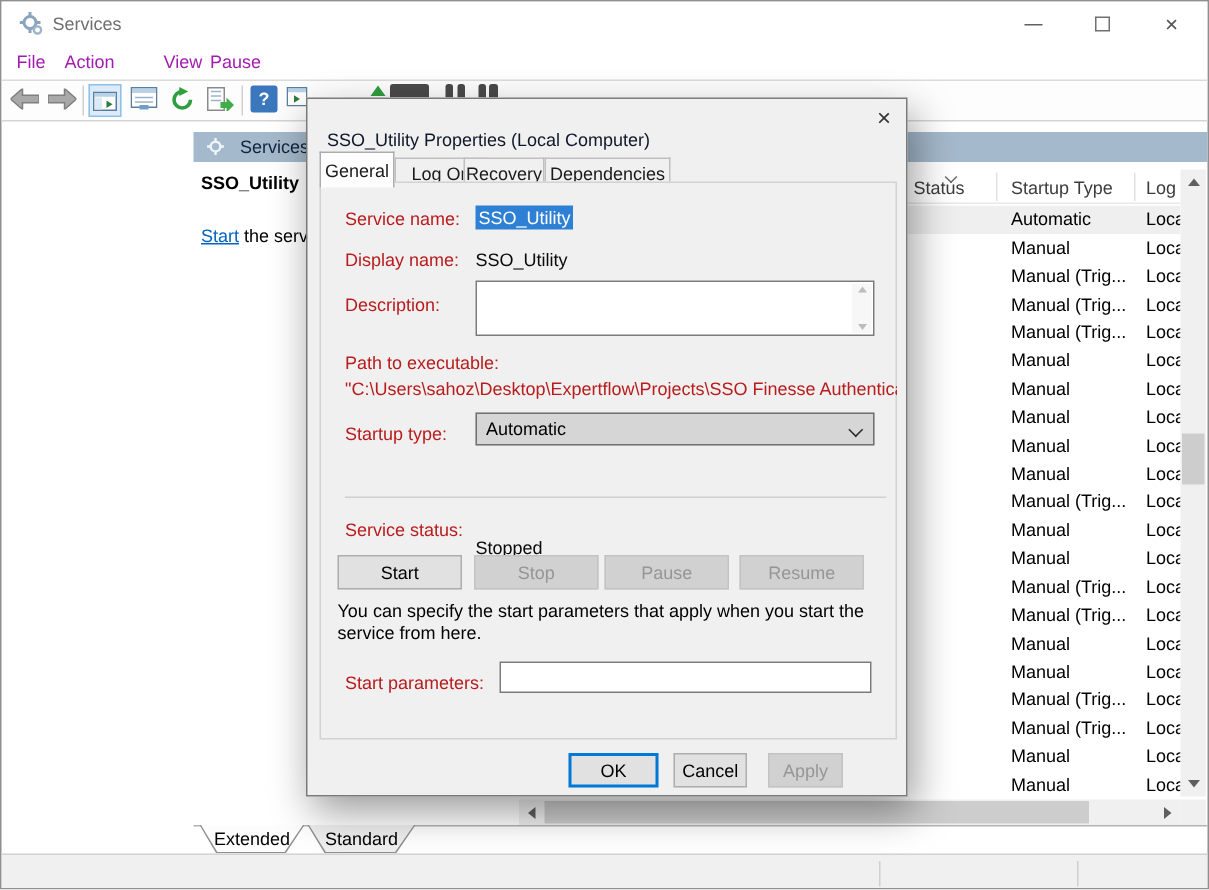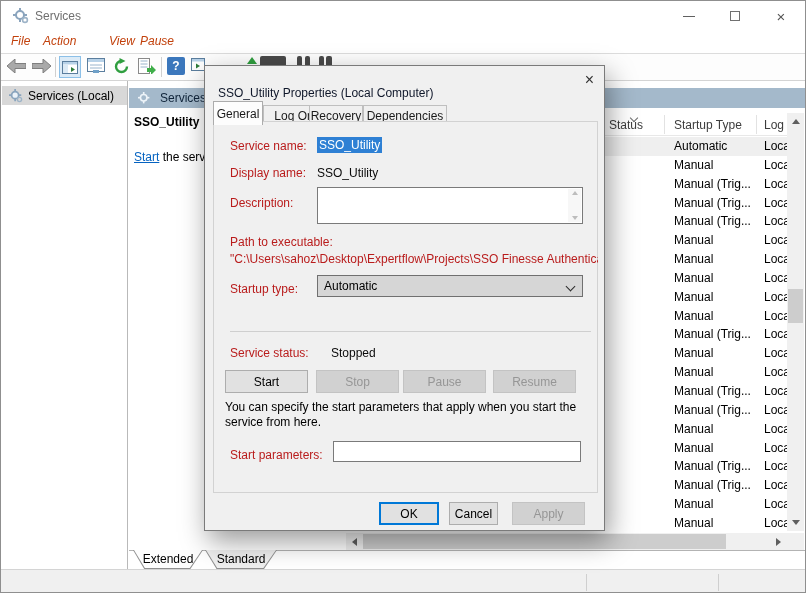--- a/index.html
+++ b/index.html
@@ -11,21 +11,21 @@
   
   .titlebar { left:0; top:0; width:804px; height:30px; background:#fff; }
   .app-title { left:34px; top:8px; color:#6f6f6f; }
   .winbtn { width:46px; height:30px; top:0; display:flex; align-items:center; justify-content:center; color:#555; }
   .glyph-min { width:12px; height:0; border-top:1px solid #606060; }
   .glyph-max { width:10px; height:10px; border:1px solid #707070; }
   .glyph-close { font-size:15px; color:#555; line-height:1; }
 
   
   .menubar { left:0; top:30px; width:804px; height:22px; background:#fff; }
-  .menu-item { top:3px; color:#c2410c;font-style:italic; }
+  .menu-item { top:3px; color:#a21caf; }
   .toolbar { left:0; top:52px; width:804px; height:28px; background:#fdfdfd; border-top:1px solid #dcdcdc; border-bottom:1px solid #d4d4d4; }
   .tb-sep { width:1px; height:20px; background:#d0d0d0; top:56px; }
   .frag { background:#4a4a4a; border-radius:2px 2px 0 0; }
 
   
   .left-panel { left:0; top:80px; width:127px; height:488px; background:#fff; border-right:1px solid #b9b9b9; }
   .tree-sel { left:1px; top:5px; width:125px; height:19px; background:#d8d8d8; display:flex; align-items:center; }
 
   
   .banner { left:128px; top:87px; width:677px; height:20px; background:#a4b9cb; display:flex; align-items:center; }
@@ -181,37 +181,20 @@
       </svg>
   </span>
 
   <span class="abs" style="left:246px;top:56px;width:0;height:0;border-left:5px solid transparent;border-right:5px solid transparent;border-bottom:7px solid #2f9e3f;"></span>
   <span class="abs frag" style="left:259px;top:55px;width:26px;height:9px;"></span>
   <span class="abs frag" style="left:296px;top:55px;width:5px;height:9px;"></span>
   <span class="abs frag" style="left:304px;top:55px;width:5px;height:9px;"></span>
   <span class="abs frag" style="left:318px;top:55px;width:5px;height:9px;"></span>
   <span class="abs frag" style="left:325px;top:55px;width:6px;height:9px;"></span>
 
-  <div class="abs left-panel">
-    <div class="abs tree-sel">
-      <span style="margin-left:7px;">
-        <svg width="14" height="14" viewBox="0 0 16 16">
-            <circle cx="7" cy="7" r="4" fill="#eaf1f8" stroke="#8aa4bd" stroke-width="2"></circle>
-            <g stroke="#8aa4bd" stroke-width="2">
-              <line x1="7" y1="0" x2="7" y2="3"></line>
-              <line x1="7" y1="11" x2="7" y2="14"></line>
-              <line x1="0" y1="7" x2="3" y2="7"></line>
-              <line x1="11" y1="7" x2="14" y2="7"></line>
-            </g>
-            <circle cx="12" cy="12" r="2.4" fill="none" stroke="#9eb4c8" stroke-width="1.6"></circle>
-          </svg>
-      </span>
-      <span style="margin-left:5px;">Services (Local)</span>
-    </div>
-  </div>
 
   <div class="abs banner">
     <span style="margin-left:9px;">
       <svg width="13" height="13" viewBox="0 0 16 16">
           <circle cx="7" cy="7" r="4" fill="none" stroke="#eef4f9" stroke-width="2"></circle>
           <g stroke="#eef4f9" stroke-width="2">
             <line x1="7" y1="0" x2="7" y2="3"></line>
             <line x1="7" y1="11" x2="7" y2="14"></line>
             <line x1="0" y1="7" x2="3" y2="7"></line>
             <line x1="11" y1="7" x2="14" y2="7"></line>
@@ -385,31 +368,31 @@
 
       <span class="abs flabel" style="top:160px;">Startup type:</span>
       <div class="abs combo" style="left:103px;top:153px;width:266px;height:22px;">
         <span>Automatic</span>
         <span class="abs chev-down"></span>
       </div>
 
       <div class="abs sepline" style="left:16px;top:209px;width:361px;"></div>
 
       <span class="abs flabel" style="top:224px;">Service status:</span>
-      <span class="abs fvalue" style="top:224px;margin-left:14px;">Stopped</span>
+      <span class="abs fvalue" style="top:236px;">Stopped</span>
 
       <div class="abs btn" style="left:11px;top:248px;width:83px;">Start</div>
       <div class="abs btn disabled" style="left:102px;top:248px;width:83px;">Stop</div>
       <div class="abs btn disabled" style="left:189px;top:248px;width:83px;">Pause</div>
       <div class="abs btn disabled" style="left:279px;top:248px;width:83px;">Resume</div>
 
       <div class="abs note" style="left:11px;top:278px;width:372px;">You can specify the start parameters that apply when you start the service from here.</div>
 
       <span class="abs flabel" style="top:326px;">Start parameters:</span>
       <input class="param" style="left: 119px; top: 319px; width: 248px; height: 21px;">
     </div>
 
     <div class="abs btn focused" style="left:174px;top:436px;width:60px;">OK</div>
     <div class="abs btn" style="left:244px;top:436px;width:49px;">Cancel</div>
-    <div class="abs btn disabled" style="left:307px;top:436px;width:73px;">Apply</div>
+    <div class="abs btn disabled" style="left:307px;top:436px;width:50px;">Apply</div>
   </div>
 
 </div>
 
 </body></html>

